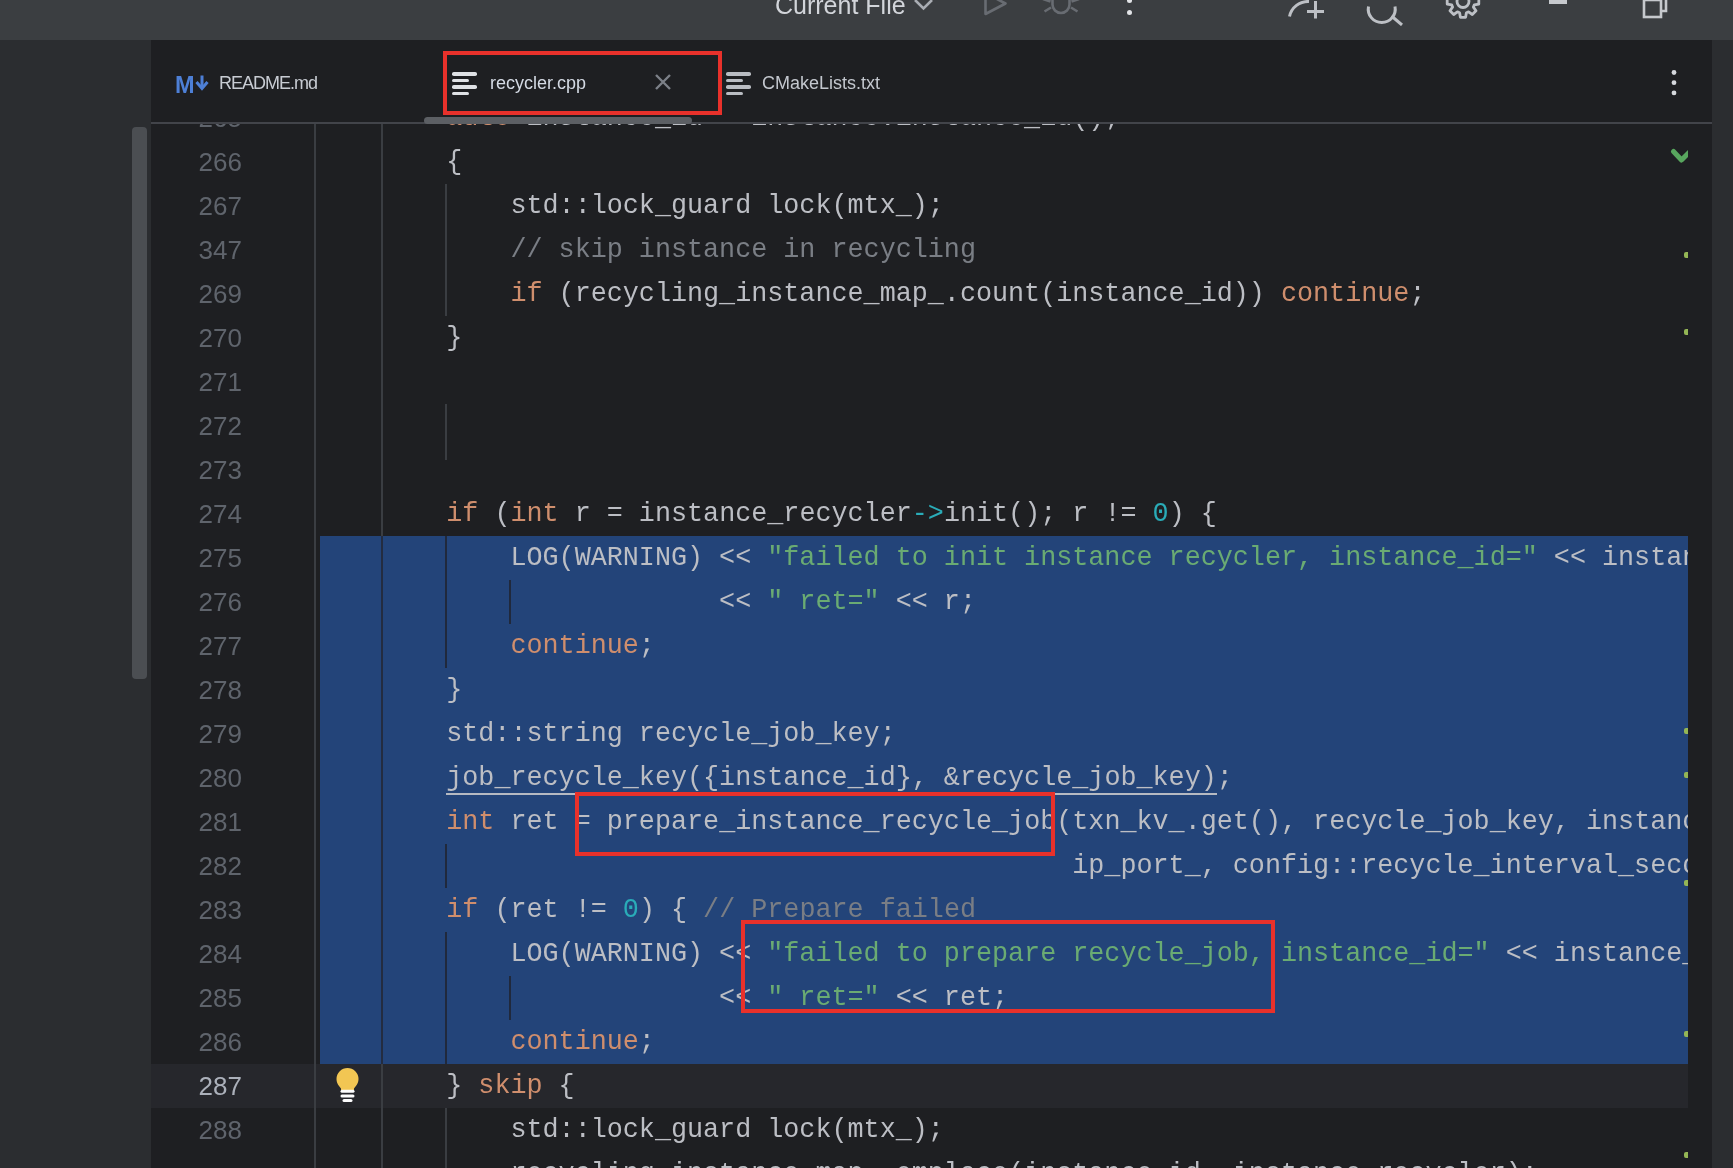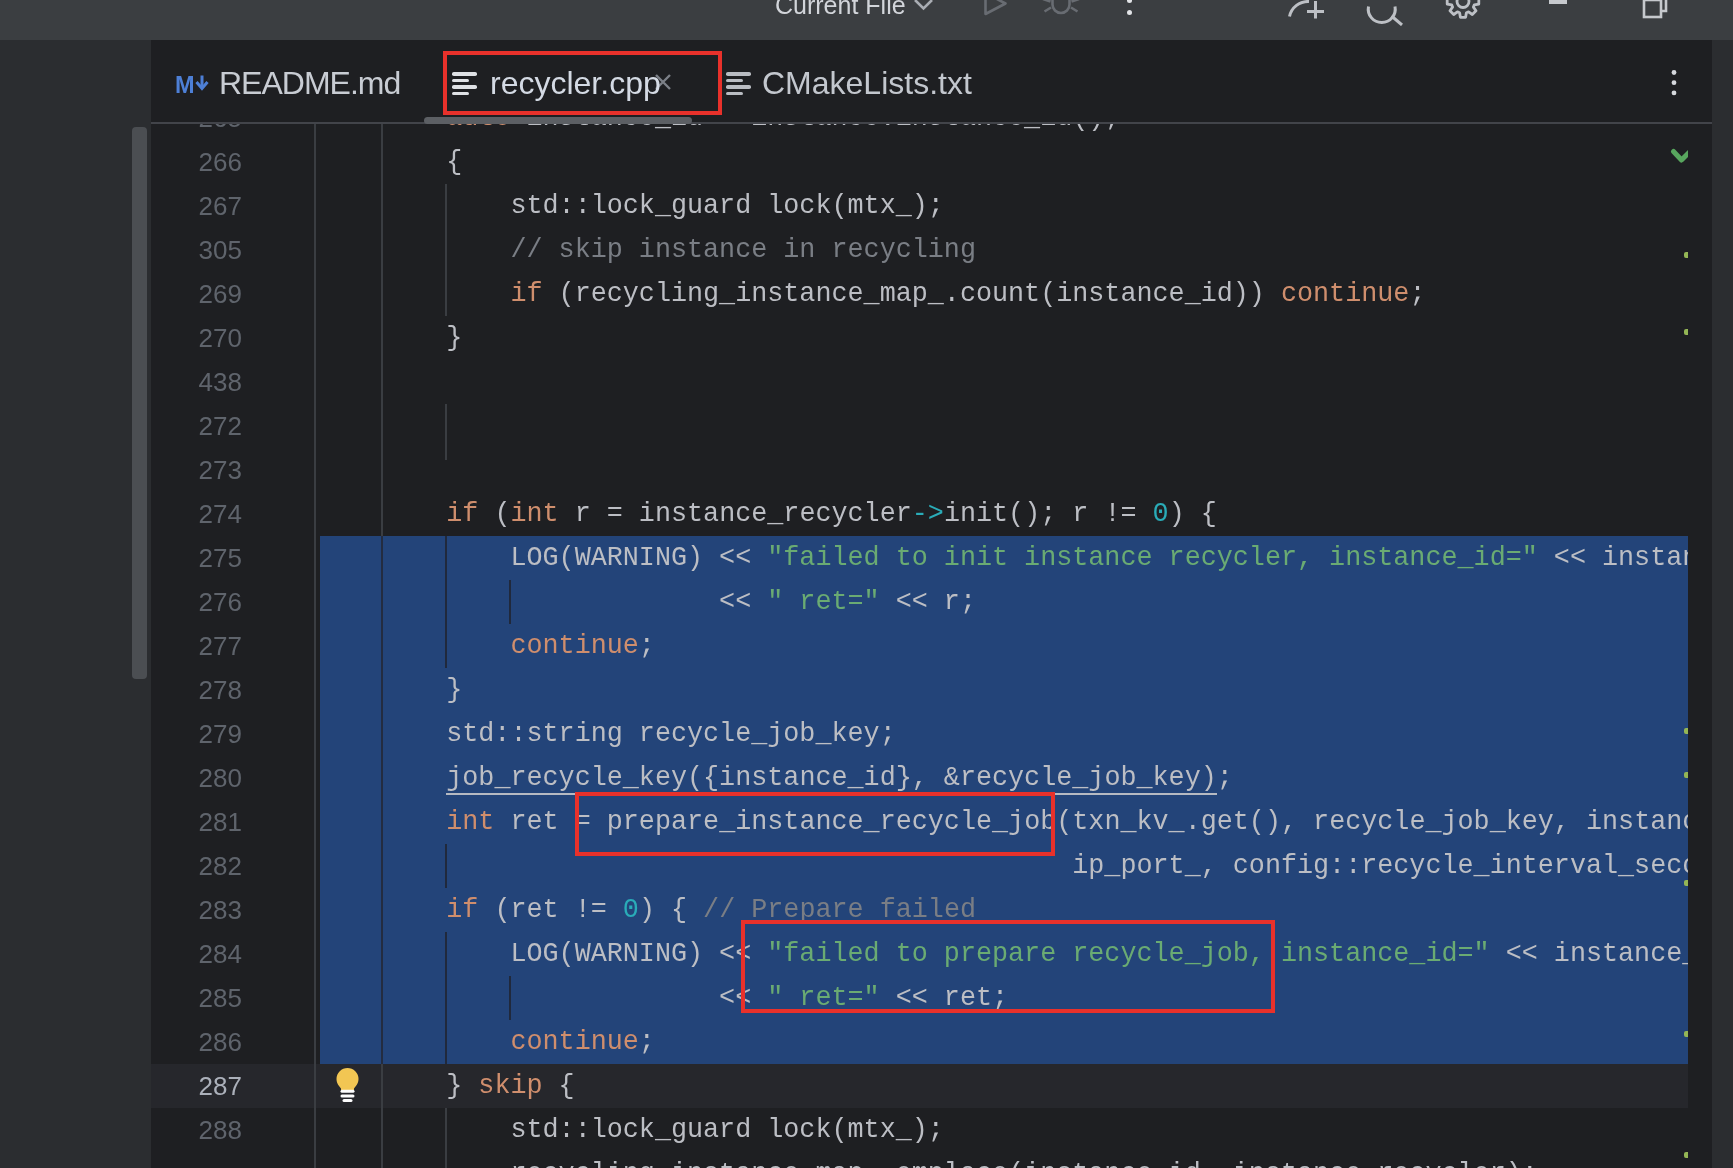--- a/index.html
+++ b/index.html
@@ -7,21 +7,21 @@
   #page{position:relative;width:1733px;height:1168px;font-family:"Liberation Sans",sans-serif}
   #edclip{position:absolute;left:0;top:0;width:1688px;height:1168px;overflow:hidden;background:#1e1f22;z-index:1}
   .cl{position:absolute;left:382px;white-space:pre;font-family:"Liberation Mono",monospace;
       font-size:26.75px;line-height:44px;height:44px;color:#bcbec4;z-index:3}
   .k{color:#cf8e6d}.s{color:#6aab73}.n{color:#2aacb8}.c{color:#7a7e85}
   .num{position:absolute;left:151px;width:91px;height:44px;line-height:44px;text-align:right;
        font-family:"Liberation Sans",sans-serif;font-size:26px;color:#5f646c;z-index:3}
   .guide{position:absolute;width:2px;z-index:2}
   .gd{background:#3a3d42}.gb{background:#20293c}
   .dash{position:absolute;left:1684px;width:28px;height:6px;border-radius:2px;background:#94b655;z-index:4}
-  .tabtxt{position:absolute;height:34px;line-height:34px;font-size:32px;z-index:6}
+  .tabtxt{position:absolute;height:34px;line-height:34px;font-size:18px;z-index:6}
   .redbox{position:absolute;border:4px solid #e8312b;z-index:10}
 </style></head>
 <body>
 <div id="page">
 
 <div id="edclip">
 
   <div class="abs" style="left:151px;top:1064px;width:1561px;height:44px;background:#26272c;z-index:1"></div>
 
   <div class="abs" style="left:320px;top:536px;width:1392px;height:528px;background:#234479;z-index:1"></div>
@@ -36,24 +36,24 @@
   <div class="guide gb" style="left:444.5px;top:536px;height:132px"></div>
   <div class="guide gb" style="left:508.5px;top:580px;height:44px"></div>
   <div class="guide gb" style="left:444.5px;top:844px;height:44px"></div>
   <div class="guide gb" style="left:444.5px;top:932px;height:132px"></div>
   <div class="guide gb" style="left:508.5px;top:976px;height:44px"></div>
   <div class="guide gd" style="left:444.5px;top:1108px;height:60px"></div>
 
   <div class="num" style="top:96px">265</div>
   <div class="num" style="top:140px">266</div>
   <div class="num" style="top:184px">267</div>
-  <div class="num" style="top:228px">305</div>
+  <div class="num" style="top:228px">347</div>
   <div class="num" style="top:272px">269</div>
   <div class="num" style="top:316px">270</div>
-  <div class="num" style="top:360px">438</div>
+  <div class="num" style="top:360px">271</div>
   <div class="num" style="top:404px">272</div>
   <div class="num" style="top:448px">273</div>
   <div class="num" style="top:492px">274</div>
   <div class="num" style="top:536px">275</div>
   <div class="num" style="top:580px">276</div>
   <div class="num" style="top:624px">277</div>
   <div class="num" style="top:668px">278</div>
   <div class="num" style="top:712px">279</div>
   <div class="num" style="top:756px">280</div>
   <div class="num" style="top:800px">281</div>

